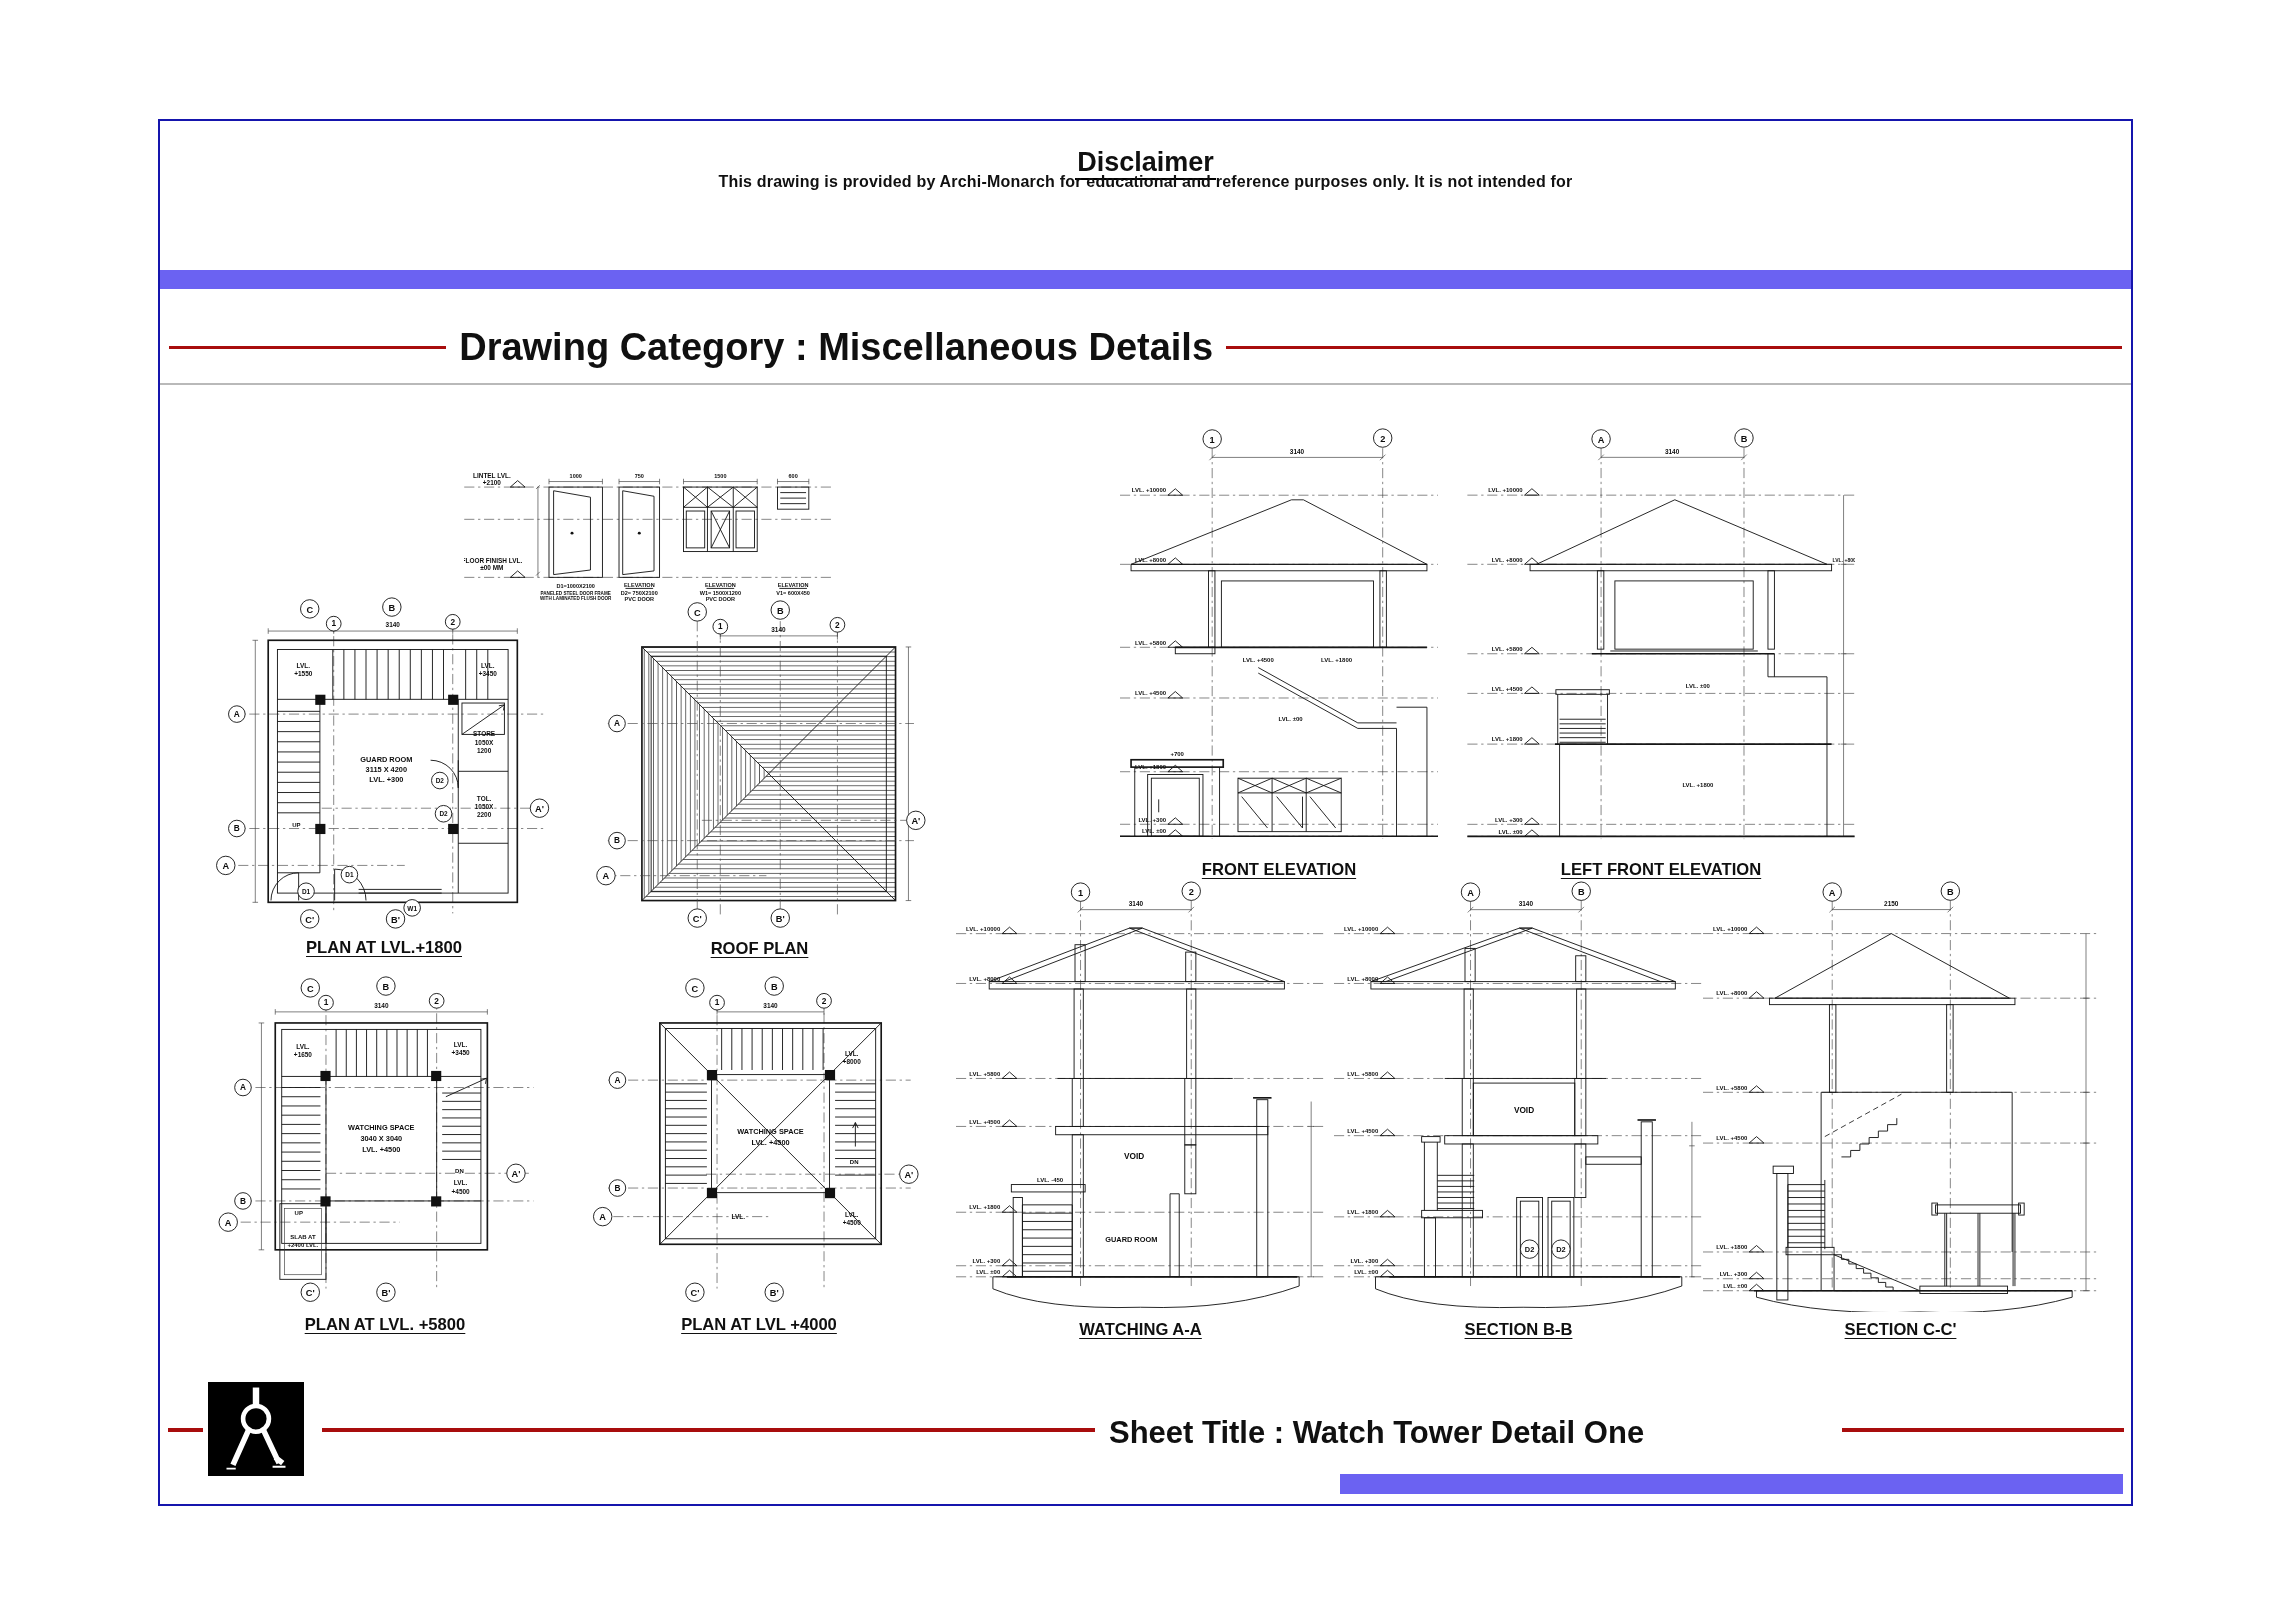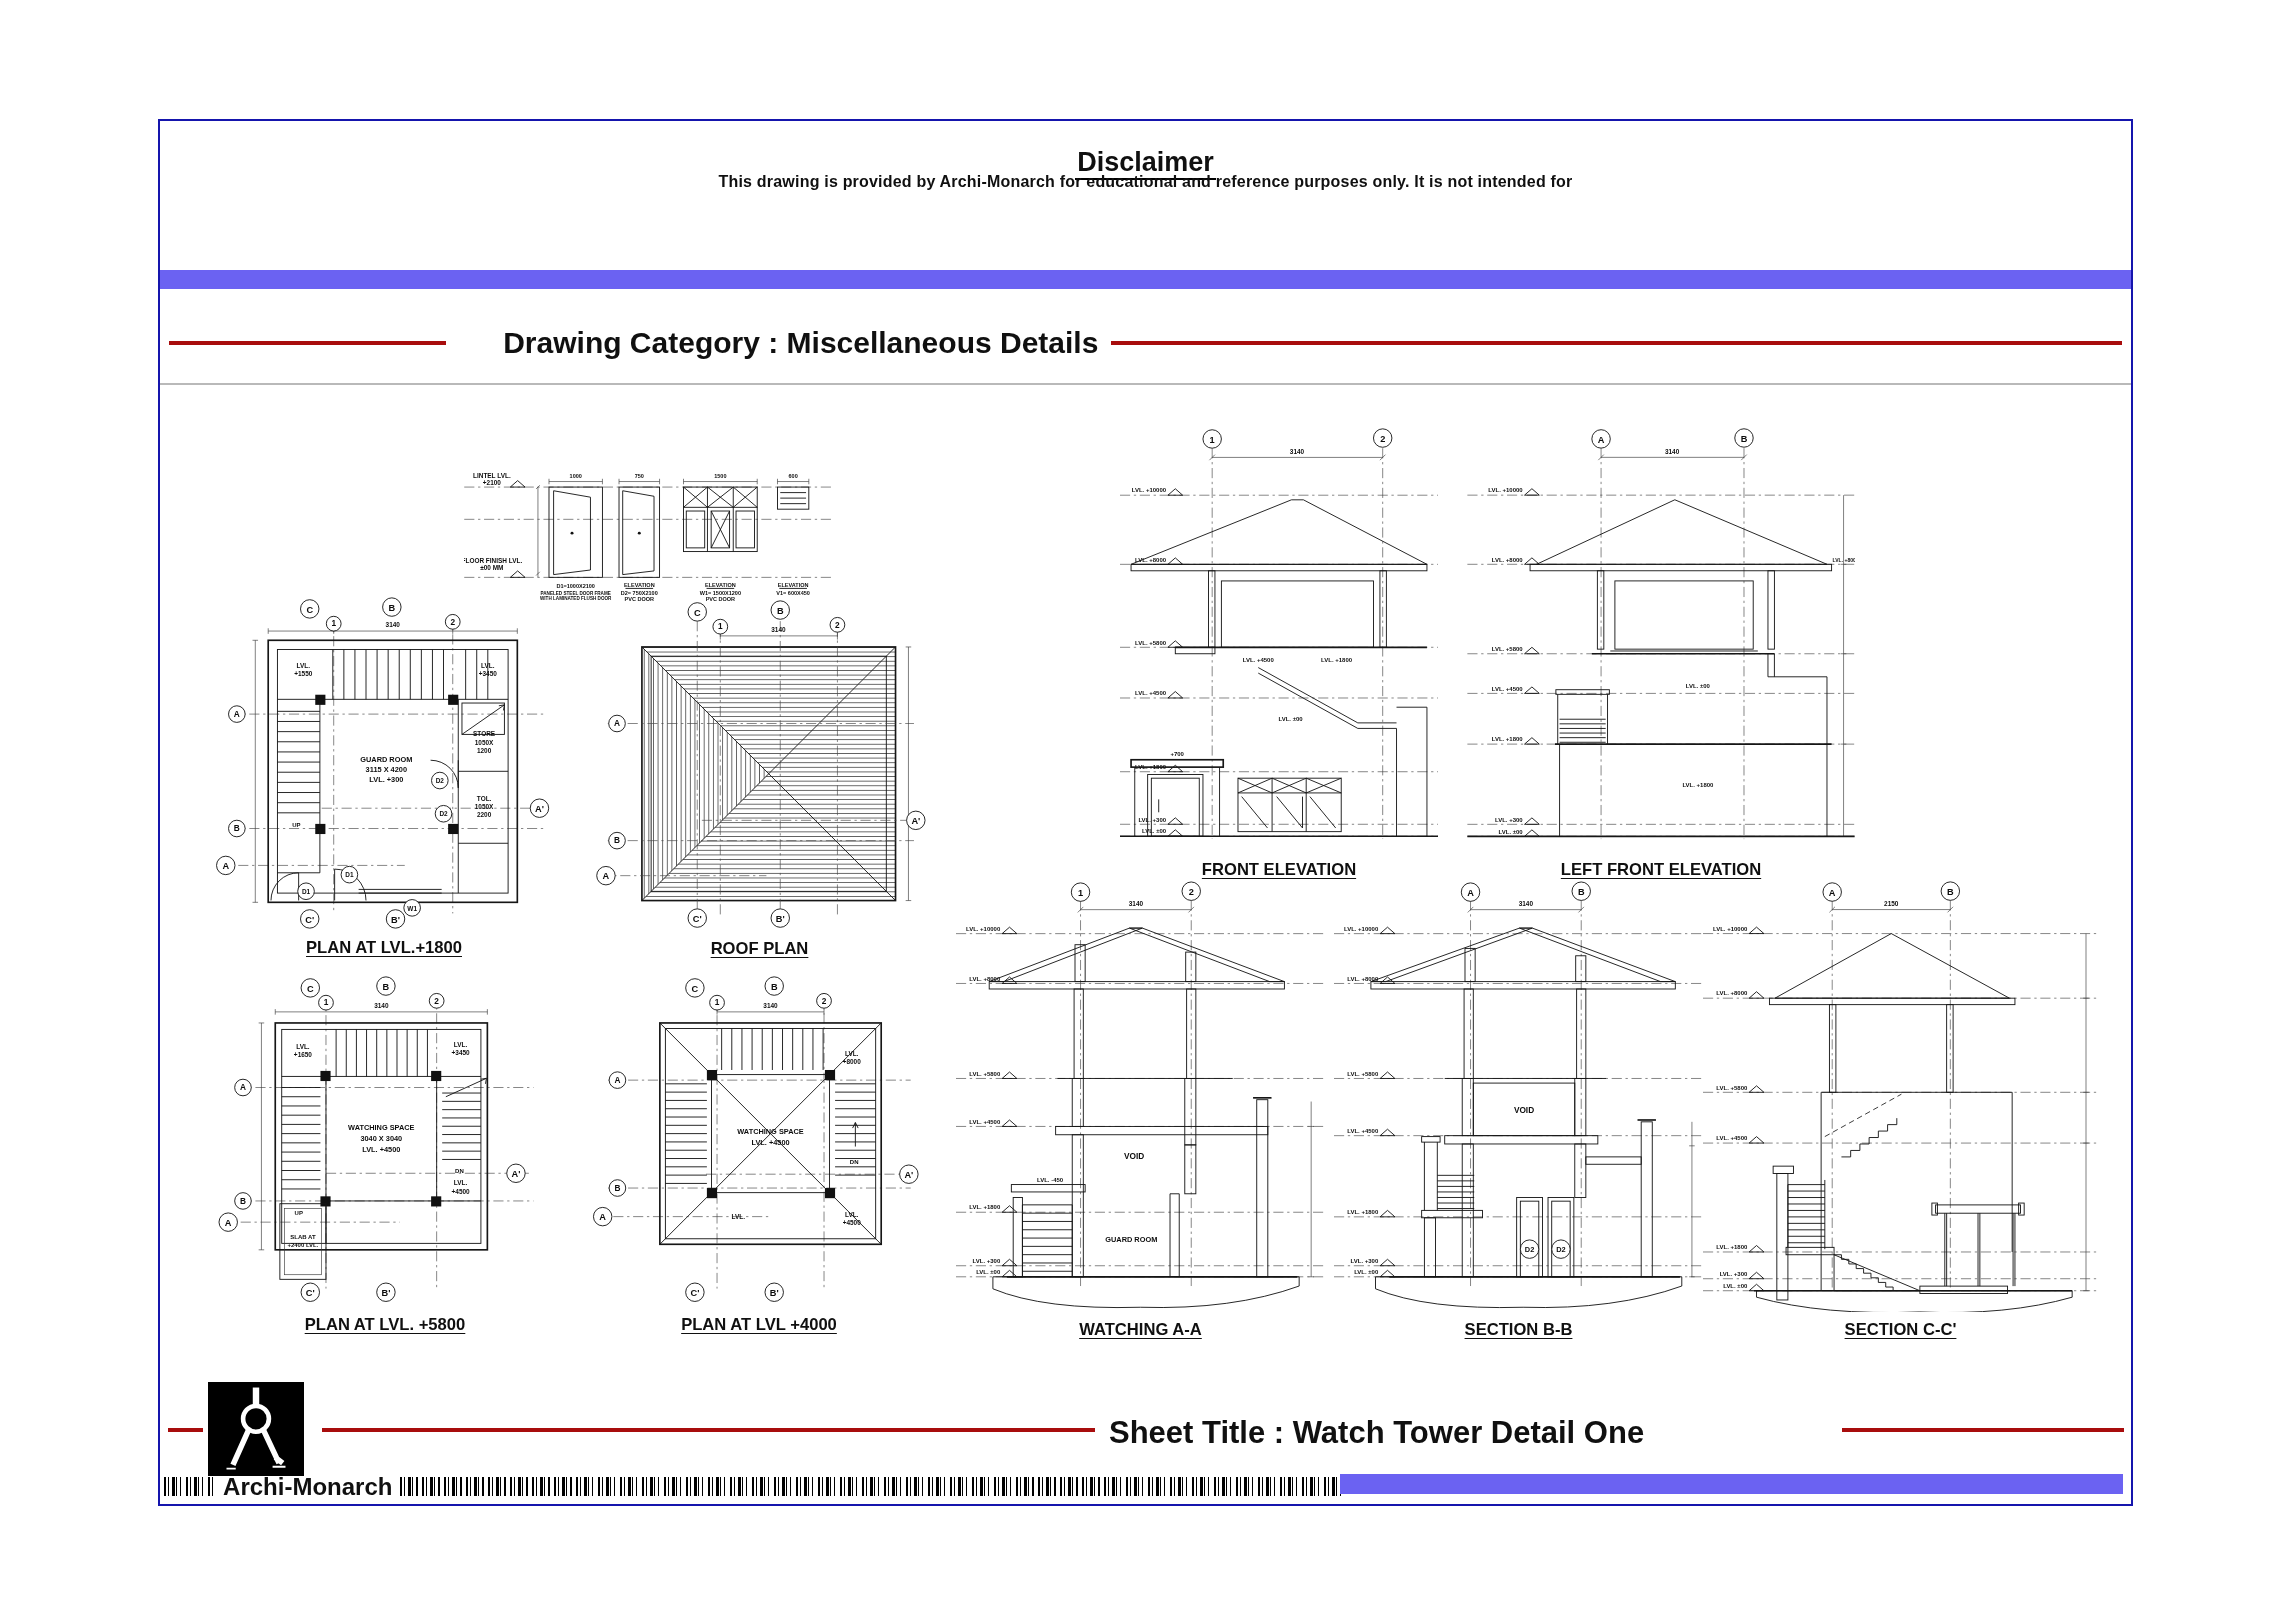--- a/index.html
+++ b/index.html
@@ -5,21 +5,21 @@
   html,body{margin:0;padding:0;background:#fff;}
   body{width:2290px;height:1619px;position:relative;font-family:"Liberation Sans",sans-serif;color:#101010;}
   .sheet{position:absolute;left:158px;top:119px;width:1971px;height:1383px;border:2.8px solid #1515ad;background:#fff;}
   .abs{position:absolute;}
   .disc-head{top:26px;left:0;right:0;text-align:center;font-size:27px;font-weight:700;}
   .disc-head span{border-bottom:2.8px solid #000;padding:0 1.8px 0.9px;}
   .disc-line{left:0;right:0;text-align:center;font-size:16px;font-weight:700;letter-spacing:0.2px;}
   .bar{left:0;width:100%;height:19.4px;background:#6b62f2;}
   .cat-row{top:205px;left:9.2px;right:9.2px;display:flex;align-items:center;gap:13px;}
   .redline{height:3.7px;background:#a80d0d;}
-  .cat-title{font-size:30px;font-weight:700;white-space:nowrap;margin-left:44px;}
+  .cat-title{font-size:38px;font-weight:700;white-space:nowrap;}
   .grayline{top:262px;left:0;width:100%;height:1.8px;background:#b9b9b9;}
   .dwg{position:absolute;}
   .dtitle{text-align:center;font-size:16.6px;font-weight:700;margin-top:5px;text-decoration:underline;text-underline-offset:2.8px;}
   .footer-title{top:1294px;left:949px;font-size:31px;font-weight:700;white-space:nowrap;}
   .fr1{top:1307px;left:8.3px;width:35px;}
   .fr2{top:1307px;left:162px;width:773px;}
   .fr3{top:1307px;left:1682px;width:282px;}
   .logo{top:1261px;left:48px;width:96px;height:94px;background:#000;}
   .bcrow{top:1356px;left:3.7px;width:1177px;height:19.4px;display:flex;align-items:stretch;}
   .bars{background:repeating-linear-gradient(90deg,#000 0 1.8px,#fff 1.8px 3.7px,#000 3.7px 4.6px,#fff 4.6px 8.3px,#000 8.3px 11px,#fff 11px 12px,#000 12px 13px,#fff 13px 15.7px,#000 15.7px 17.5px,#fff 17.5px 22px);}
@@ -806,21 +806,16 @@
       <rect width="104" height="102" fill="#000"></rect>
       <path d="M52,6V26" stroke="#fff" stroke-width="7" fill="none"></path>
       <circle cx="52" cy="40" r="14" stroke="#fff" stroke-width="5" fill="none"></circle>
       <path d="M44,52L27,90M60,52L77,88M73,82l8,6" stroke="#fff" stroke-width="6" fill="none"></path>
       <path d="M20,94h10M70,92h14" stroke="#fff" stroke-width="2" fill="none"></path>
     </svg>
   </div>
   <div class="abs redline fr2"></div>
   <div class="abs footer-title">Sheet Title : Watch Tower Detail One</div>
   <div class="abs redline fr3"></div>
-  <div class="abs bcrow">
-    <div class="bars bc1"></div>
-    <div class="brand">Archi-Monarch</div>
-    <div class="bars bc2"></div>
-  </div>
   <div class="abs botbar"></div>
 
 </div>
 
 
 </body></html>

